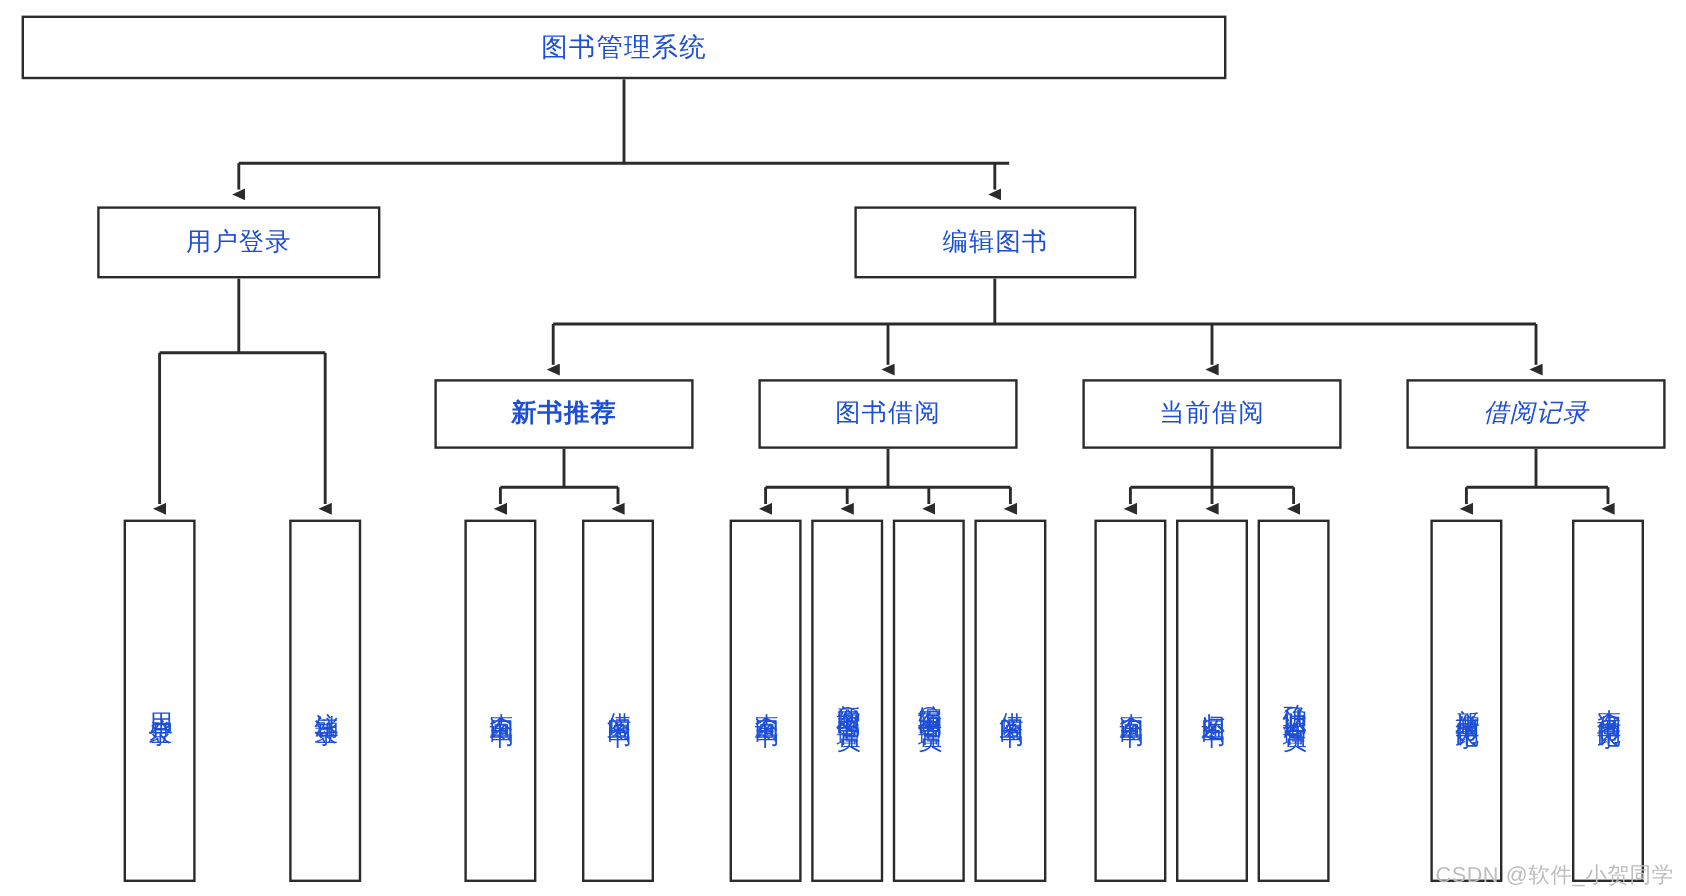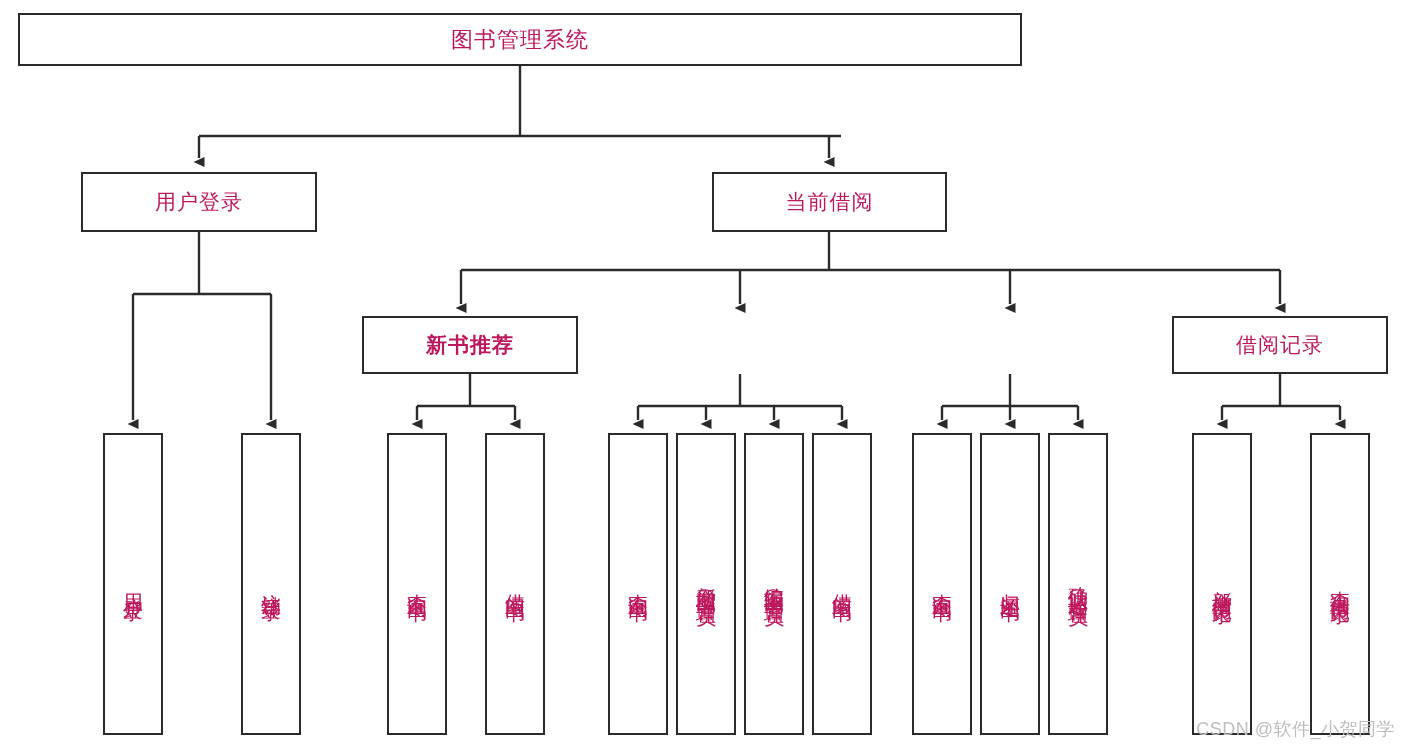--- a/index.html
+++ b/index.html
@@ -21,21 +21,21 @@
     top: 0;
     width: 1405px;
     height: 747px;
     pointer-events: none;
   }
   .node {
     position: absolute;
     box-sizing: border-box;
     border: 2px solid #2b2b2b;
     background: #ffffff;
-    color: #be185d;
+    color: #1d4ed8;
     display: flex;
     align-items: center;
     justify-content: center;
     text-align: center;
     font-size: 21px;
     letter-spacing: 1px;
     line-height: 1.25;
   }
   .node.root {
     font-size: 22px;
@@ -123,27 +123,33 @@
   </svg>
 
   <div class="node root" style="left:18px; top:13px; width:1004px; height:53px;">
     <span>图书管理系统</span>
   </div>
 
   <div class="node" style="left:81px; top:172px; width:236px; height:60px;">
     <span>用户登录</span>
   </div>
   <div class="node" style="left:712px; top:172px; width:235px; height:60px;">
-    <span>当前借阅</span>
+    <span>编辑图书</span>
   </div>
 
   <div class="node" style="left:362px; top:316px; width:216px; height:58px;font-weight:bold;">
     <span>新书推荐</span>
   </div>
-  <div class="node" style="left:1172px; top:316px; width:216px; height:58px;">
+  <div class="node" style="left:632px; top:316px; width:216px; height:58px;">
+    <span>图书借阅</span>
+  </div>
+  <div class="node" style="left:902px; top:316px; width:216px; height:58px;">
+    <span>当前借阅</span>
+  </div>
+  <div class="node" style="left:1172px; top:316px; width:216px; height:58px;font-style:italic;">
     <span>借阅记录</span>
   </div>
 
   <div class="node vert" style="left:103px; top:433px; width:60px; height:302px;">
     <span class="vtext">用户登录</span>
   </div>
   <div class="node vert" style="left:241px; top:433px; width:60px; height:302px;">
     <span class="vtext">注销登录</span>
   </div>
 

